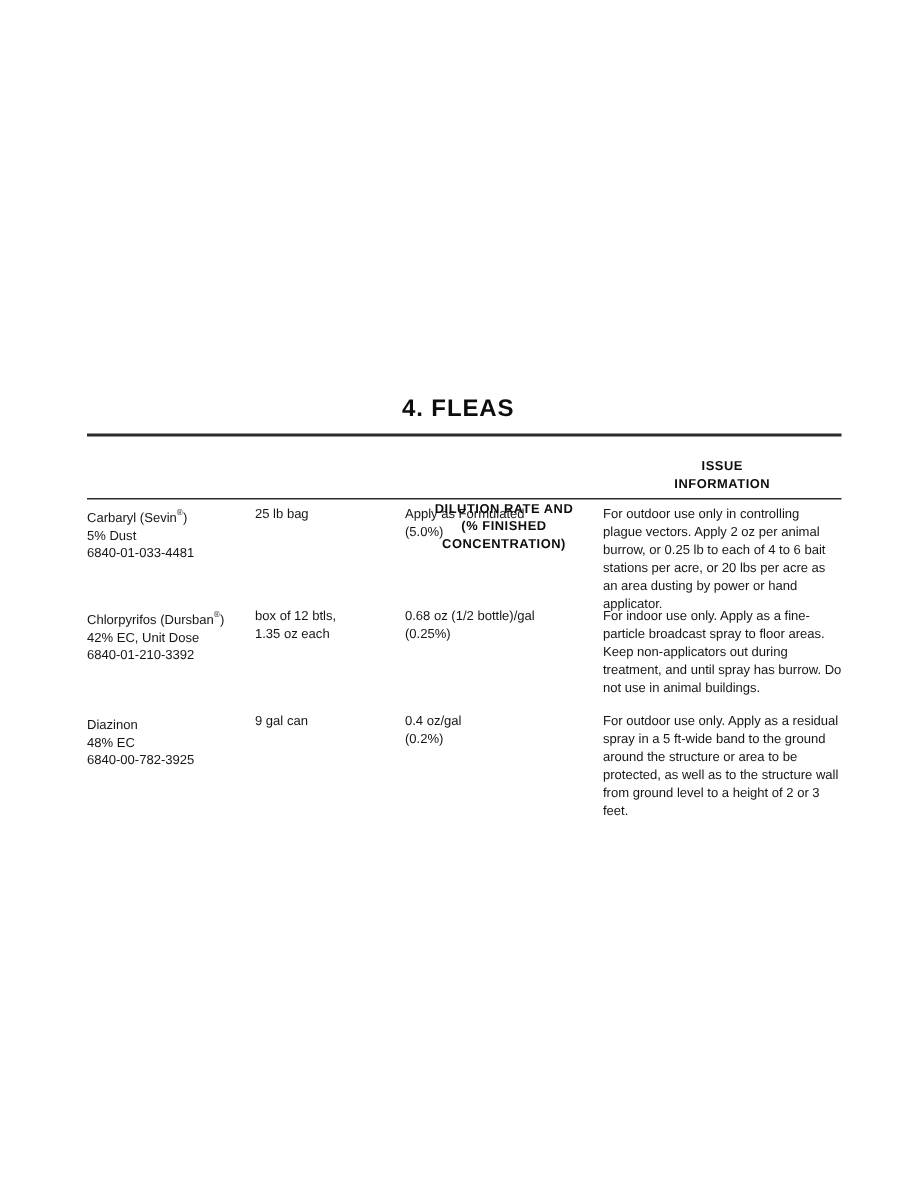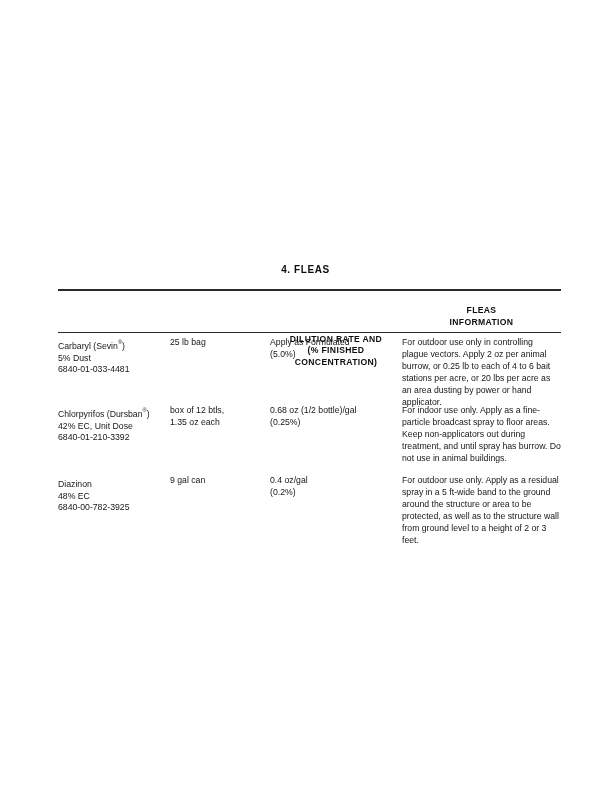--- a/index.html
+++ b/index.html
@@ -24,21 +24,21 @@
     height: 792px;
   }
 
   
   .section-title {
     position: absolute;
     left: 0;
     top: 264px;
     width: 611px;
     text-align: center;
-    font-size: 10px;
+    font-size: 16px;
     font-weight: bold;
     letter-spacing: 0.6px;
     color: #0d0d0d;
   }
 
   
   .rule {
     position: absolute;
     left: 58px;
     width: 503px;
@@ -115,21 +115,21 @@
 
 <div class="page">
 
   <div class="section-title">4.  FLEAS</div>
 
   <div class="rule rule-top"></div>
 
   <div class="thead-cell bottom-align col-dil" style="white-space: pre-line; margin-top: 40px;">DILUTION RATE AND
 (% FINISHED
 CONCENTRATION)</div>
-  <div class="thead-cell bottom-align col-label" style="white-space: pre-line;">FLEAS
+  <div class="thead-cell bottom-align col-label" style="white-space: pre-line;">ISSUE
 INFORMATION</div>
 
   <div class="rule rule-header"></div>
 
   <div class="row row-1">
     <div class="cell col-pest"><span>Carbaryl (Sevin</span><span class="sup">®</span><span>)</span><br><span>5% Dust</span><br><span>6840-01-033-4481</span></div>
     <div class="cell col-unit">25 lb bag</div>
     <div class="cell col-dil">Apply as Formulated
 (5.0%)</div>
     <div class="cell col-label label-col">For outdoor use only in controlling plague vectors. Apply 2 oz per animal burrow, or 0.25 lb to each of 4 to 6 bait stations per acre, or 20 lbs per acre as an area dusting by power or hand applicator.</div>

